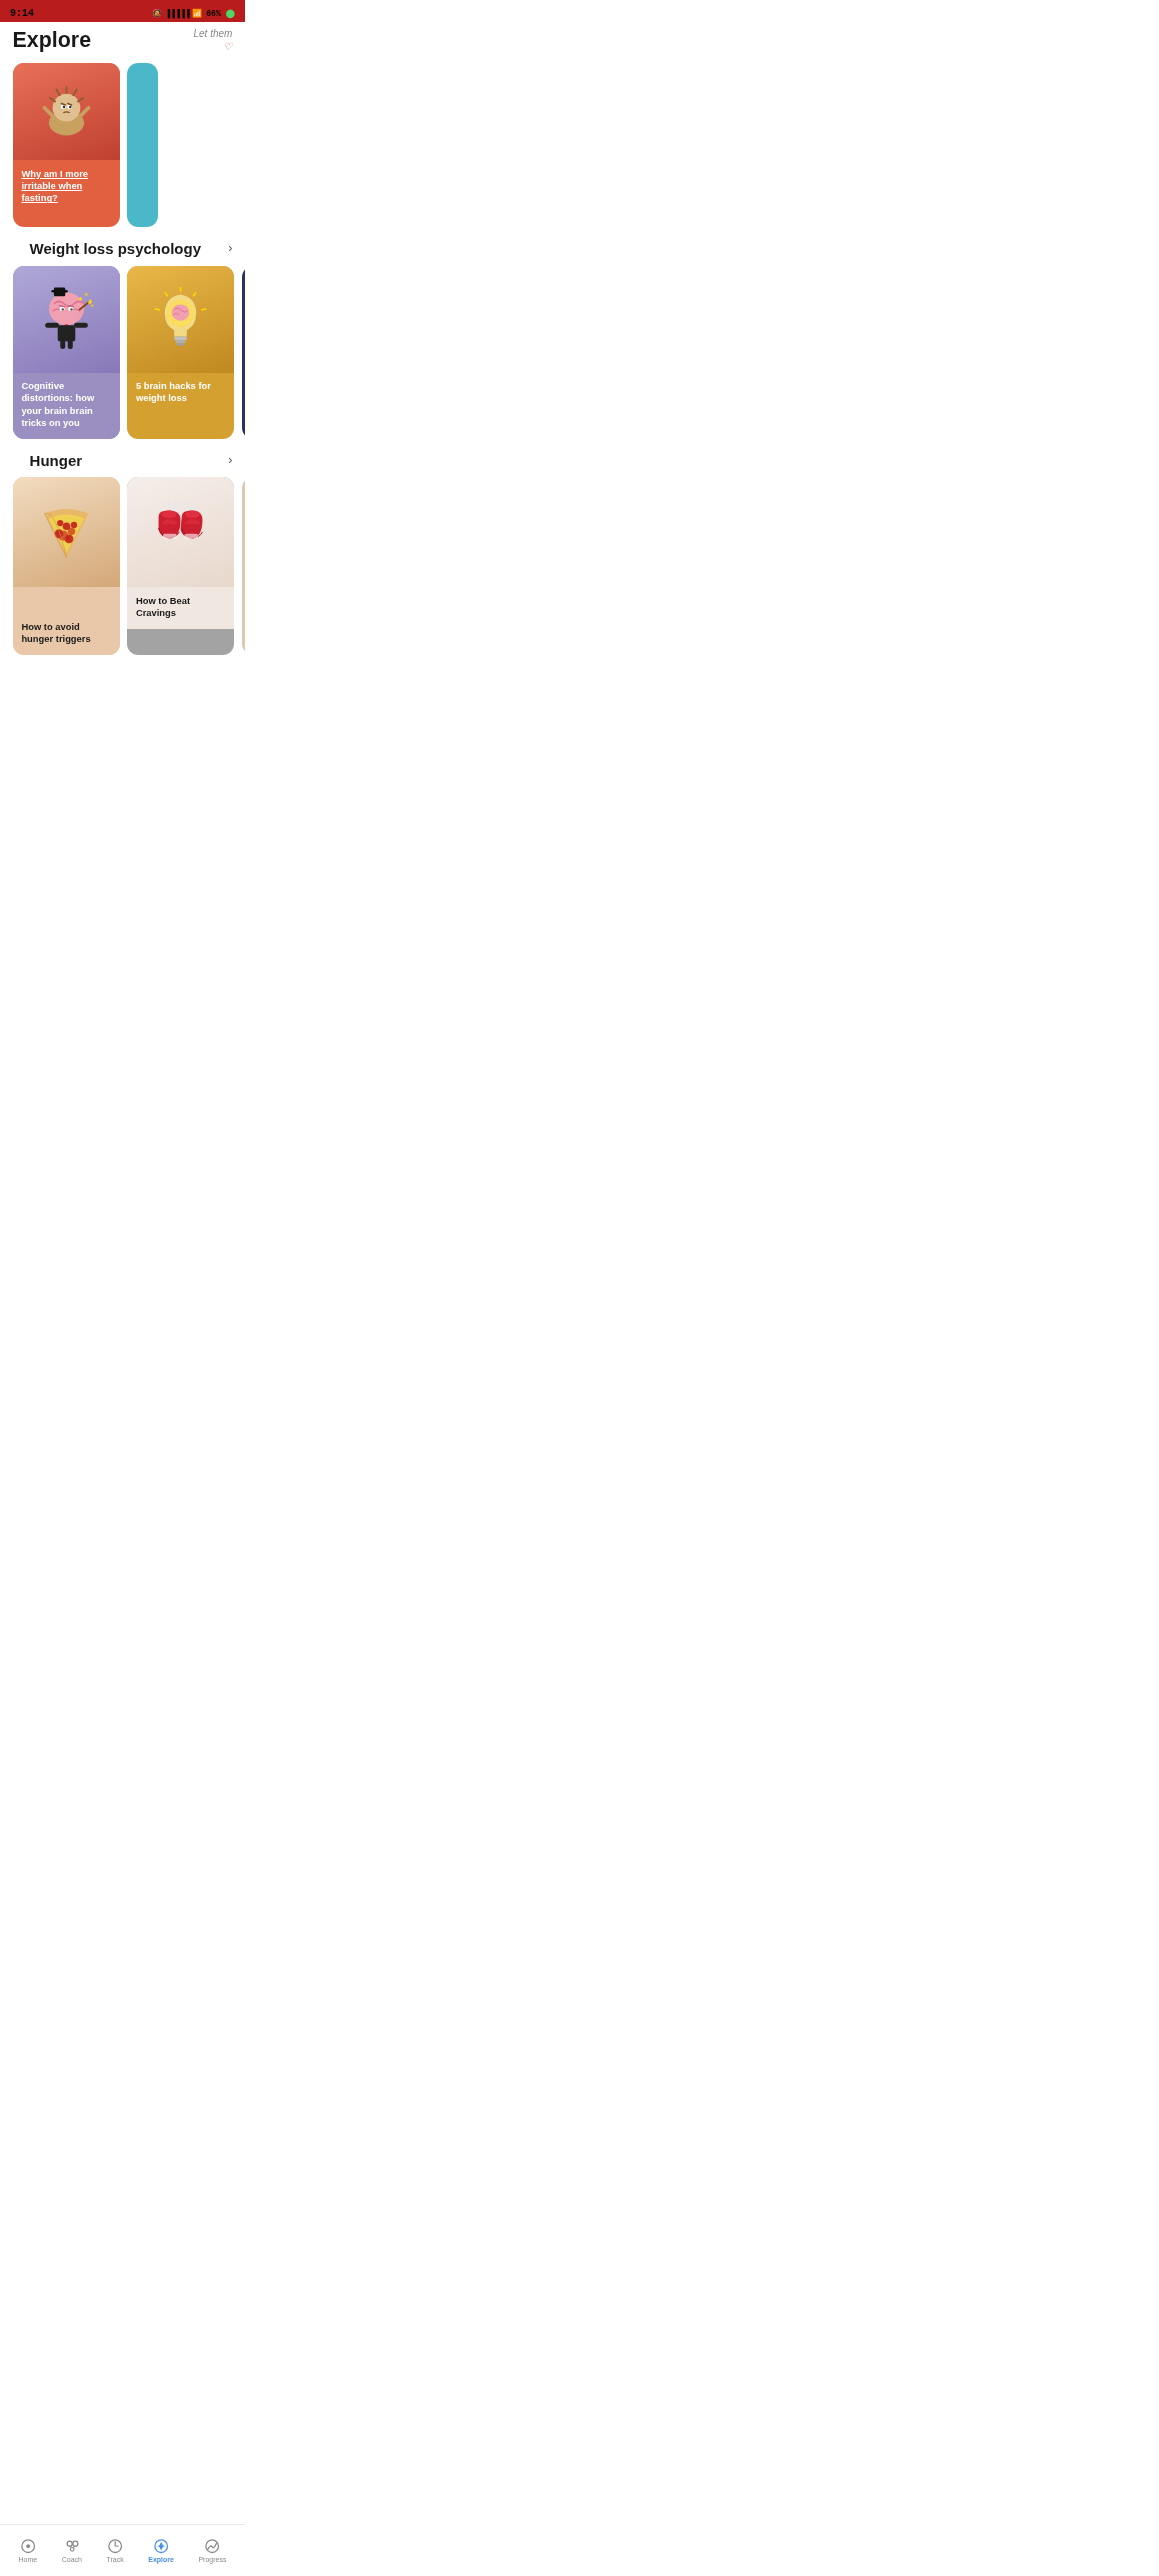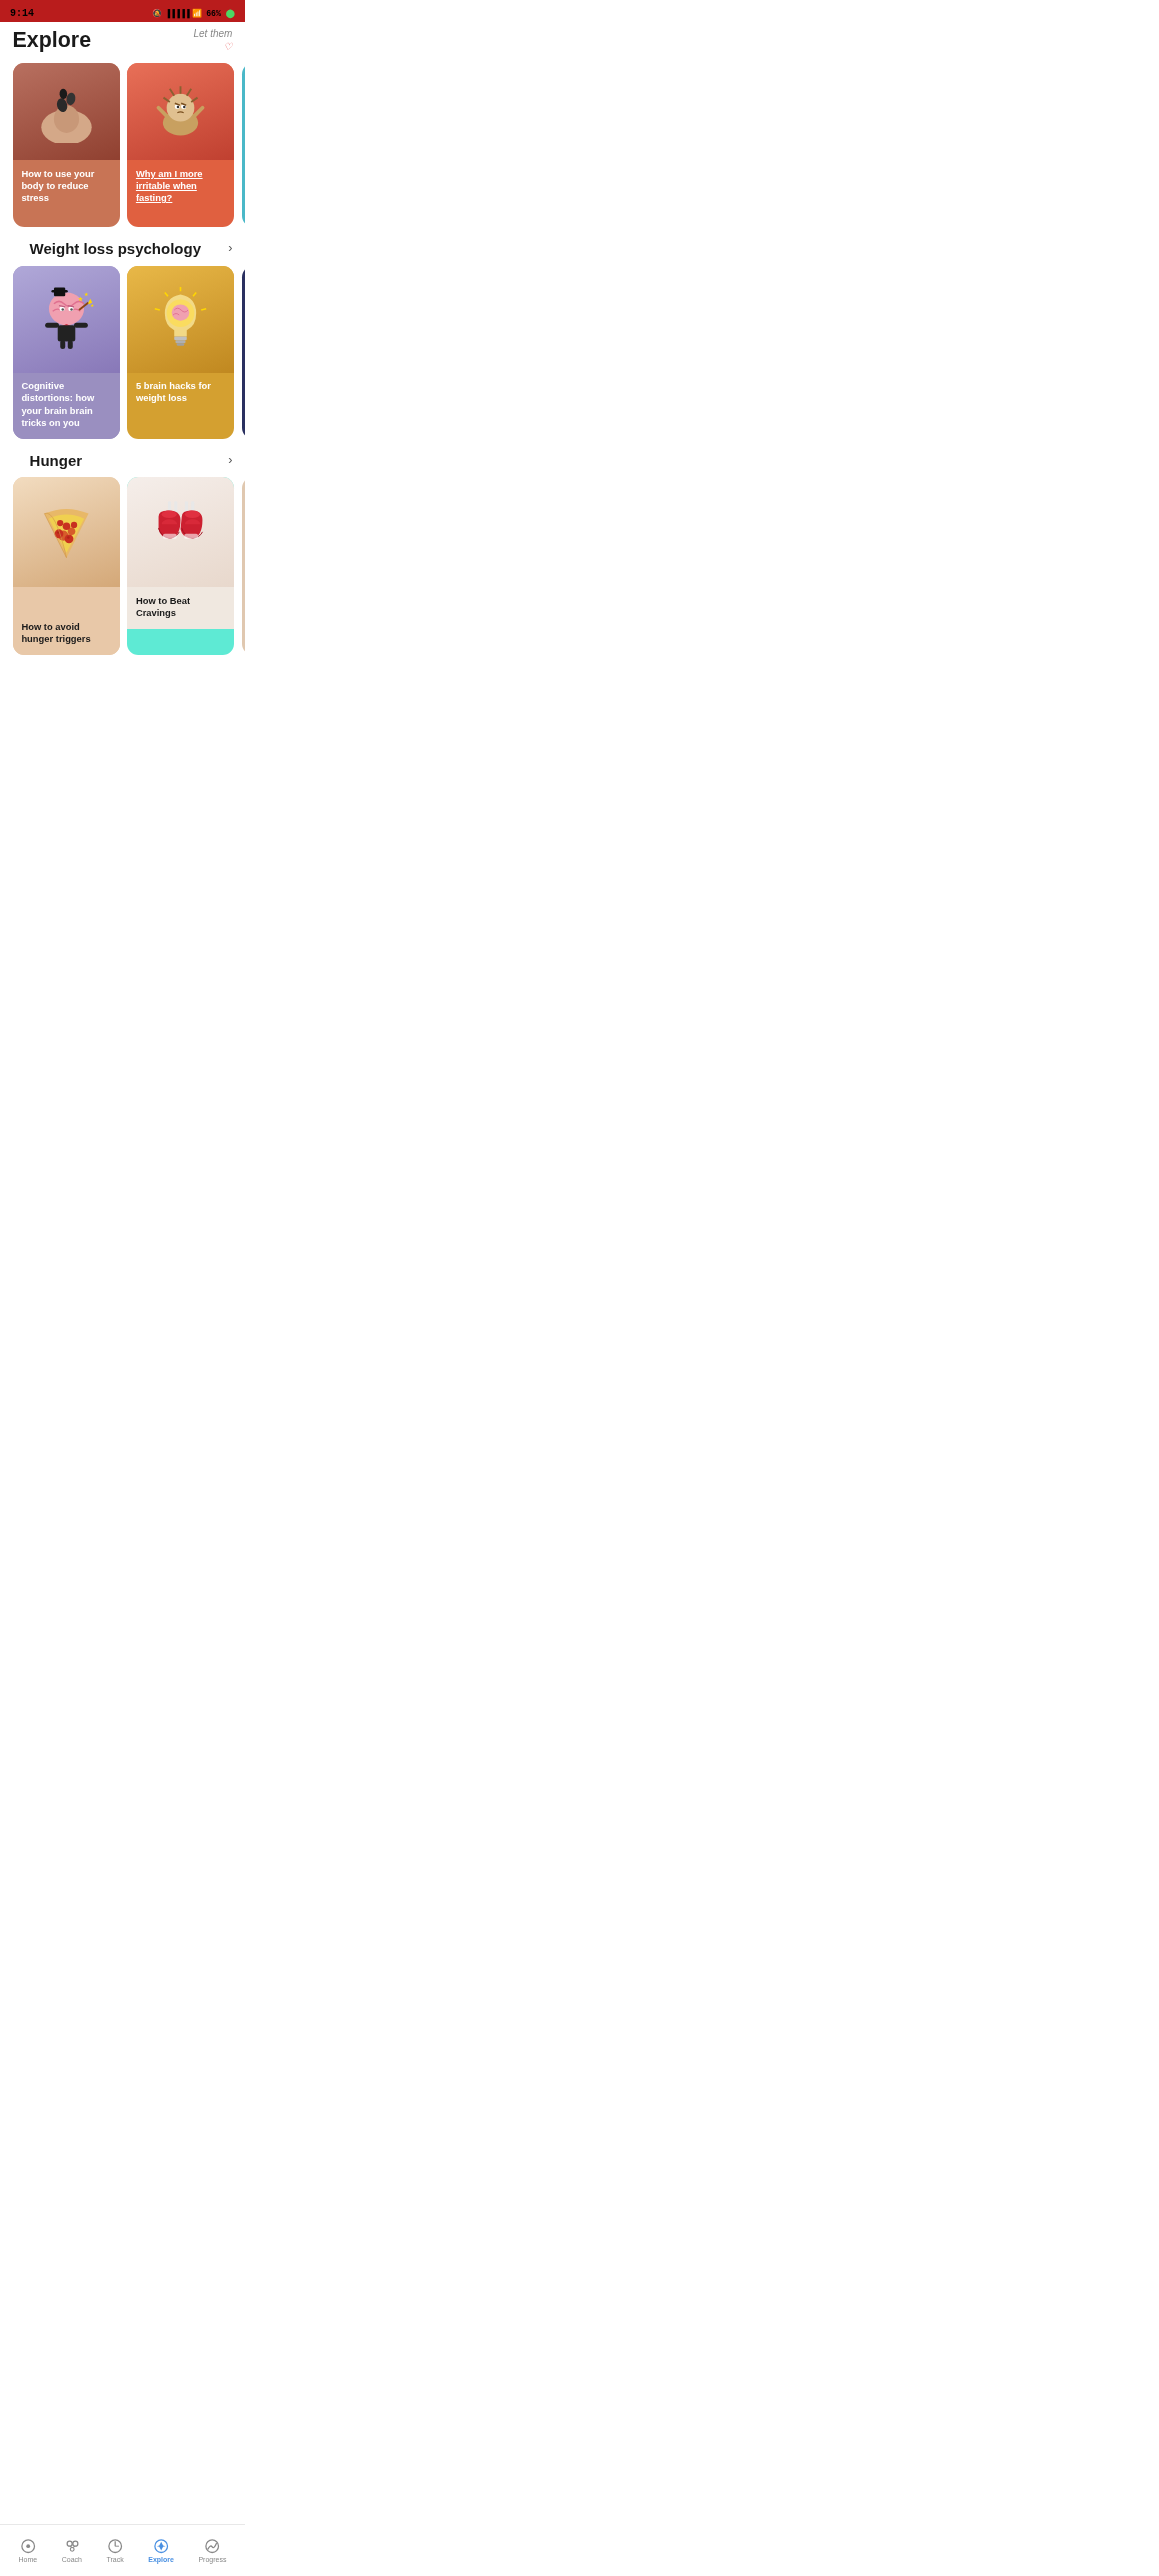--- a/index.html
+++ b/index.html
@@ -194,37 +194,20 @@
   <div class="header-logo">
     <div>Let them</div>
     <div class="heart-icon">♡</div>
   </div>
 </div>
 
 <div class="scroll-content">
 
   <div class="row-with-partial">
 
-    <div class="card-box" style="background:#c87455;">
-      <div class="card-img-area" style="background: linear-gradient(160deg, #b87060 0%, #904030 100%); height:97px;">
-
-        <svg width="57" height="63" viewBox="0 0 90 100">
-
-          <ellipse cx="45" cy="75" rx="40" ry="28" fill="#d4a888"></ellipse>
-          <ellipse cx="45" cy="62" rx="20" ry="22" fill="#c89878"></ellipse>
-
-          <ellipse cx="38" cy="40" rx="8" ry="11" fill="#2a2a2a" transform="rotate(-15,38,40)"></ellipse>
-          <ellipse cx="52" cy="30" rx="7" ry="10" fill="#333" transform="rotate(10,52,30)"></ellipse>
-          <ellipse cx="40" cy="22" rx="6" ry="8" fill="#1a1a1a" transform="rotate(-5,40,22)"></ellipse>
-        </svg>
-      </div>
-      <div class="card-bottom" style="color:#ffffff; background:#c87455;">
-        <span>How to use your body to reduce stress</span>
-      </div>
-    </div>
 
     <div class="card-box" style="background:#e06040;">
       <div class="card-img-area" style="background: linear-gradient(160deg, #e87058 0%, #c04030 100%); height:97px;">
 
         <svg width="57" height="63" viewBox="0 0 90 100">
 
           <ellipse cx="45" cy="68" rx="28" ry="20" fill="#c8a060"></ellipse>
 
           <circle cx="45" cy="44" r="22" fill="#e0c090"></circle>
 
@@ -371,21 +354,21 @@
           <circle cx="53" cy="58" r="2" fill="#a02010" opacity="0.6"></circle>
 
           <path d="M 50 90 L 15 20 Q 32 12 50 90 Z" fill="none" stroke="#d09848" stroke-width="1"></path>
         </svg>
       </div>
       <div class="card-bottom" style="color:#1a1a1a; background:#e8c8a8;margin-top:26px;">
         <span>How to avoid hunger triggers</span>
       </div>
     </div>
 
-    <div class="card-box" style="background:#5eead4; min-height:176px;">
+    <div class="card-box" style="background:#a3a3a3; min-height:176px;">
       <div class="card-img-area" style="background: linear-gradient(160deg, #f5eeea 0%, #e8d8cc 100%); height:110px;">
 
         <svg width="63" height="69" viewBox="0 0 100 110">
 
           <rect x="30" y="5" width="5" height="20" rx="2" fill="#e8e8e8"></rect>
           <rect x="40" y="5" width="5" height="20" rx="2" fill="#e8e8e8"></rect>
 
           <rect x="57" y="5" width="5" height="20" rx="2" fill="#e8e8e8"></rect>
           <rect x="67" y="5" width="5" height="20" rx="2" fill="#e8e8e8"></rect>
 

